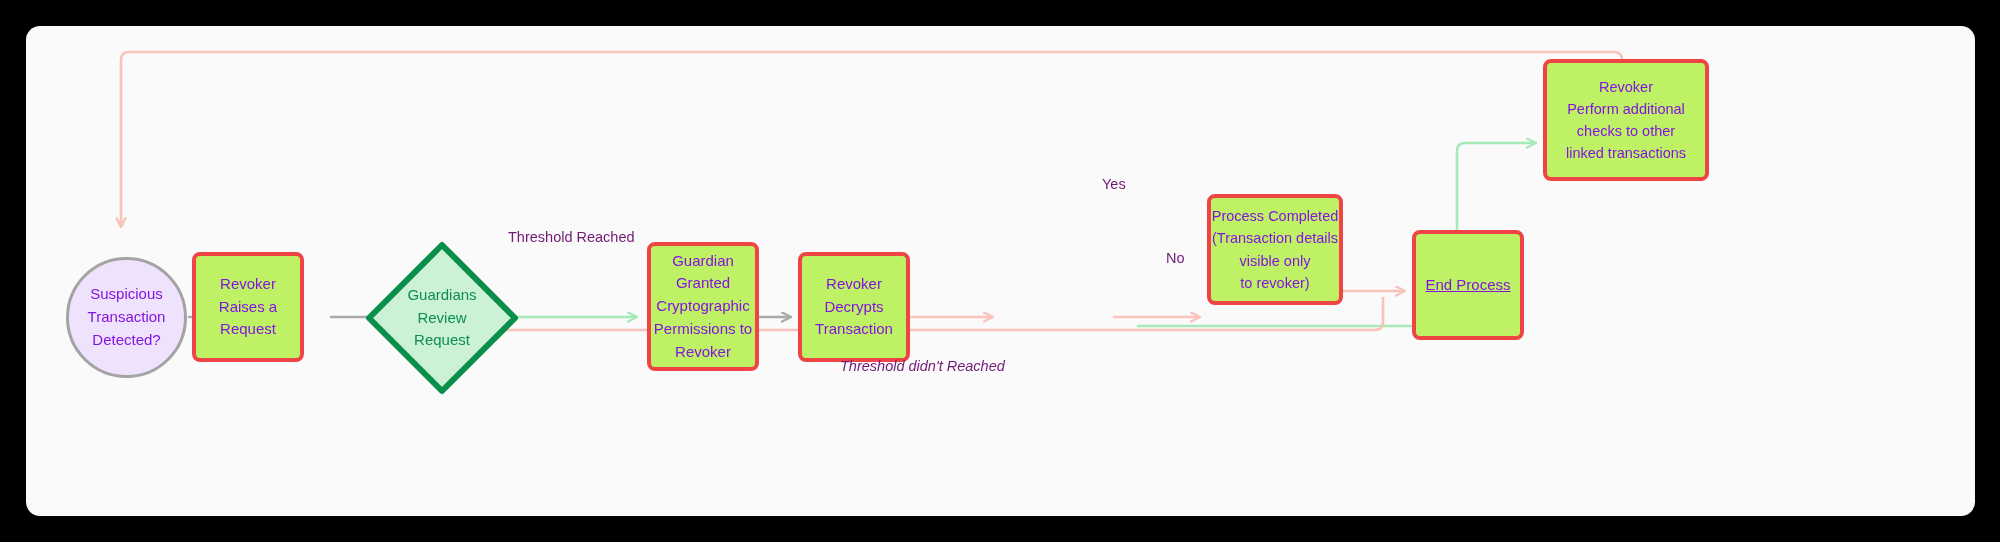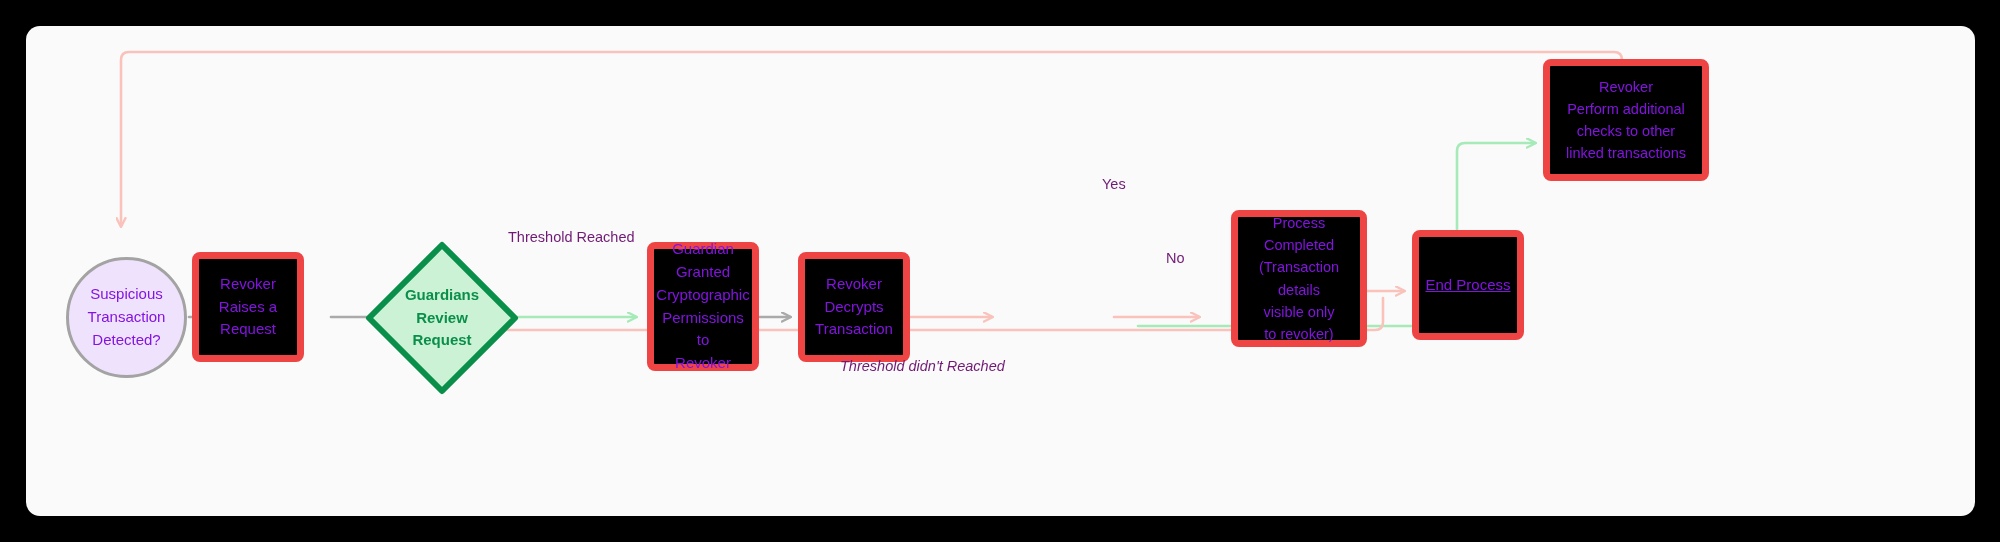--- a/index.html
+++ b/index.html
@@ -40,22 +40,22 @@
     position: absolute;
     box-sizing: border-box;
     display: flex;
     align-items: center;
     justify-content: center;
     text-align: center;
     line-height: 1.52;
     font-size: 15px;
   }
   .node-purple {
-    background: #000000;
-    border: 7px solid #ef4444;
+    background: #bef264;
+    border: 4px solid #ef4444;
     color: #8314e0;
     border-radius: 8px;
   }
   .node-circle {
     background: #efe2fc;
     border: 3px solid #a3a3a3;
     color: #8314e0;
     border-radius: 50%;
   }
   .node-diamond-wrap {
@@ -137,21 +137,21 @@
     <div class="node node-purple" style="left:166px; top:226px; width:112px; height:110px;">
       <span style="white-space:pre-line;">Revoker
 Raises a
 Request</span>
     </div>
 
     <div class="node-diamond-wrap" style="left:336px; top:212px; width:160px; height:160px;">
       <svg class="node-diamond" viewBox="0 0 160 160">
         <path d="M 80,7 L 153,80 L 80,153 L 7,80 Z" fill="#ccf2d6" stroke="#0a8f4a" stroke-width="6" stroke-linejoin="round"></path>
       </svg>
-      <span class="diamond-label" style="white-space:pre-line;font-weight:bold;">Guardians
+      <span class="diamond-label" style="white-space:pre-line;">Guardians
 Review
 Request</span>
     </div>
 
     <div class="node node-purple" style="left:621px; top:216px; width:112px; height:129px;text-align:center;">
       <span style="white-space:pre-line;">Guardian
 Granted
 Cryptographic
 Permissions to
 Revoker</span>
@@ -164,21 +164,21 @@
     </div>
 
 
     <div class="node node-purple" style="left:1517px; top:33px; width:166px; height:122px; font-size:14.5px;">
       <span style="white-space:pre-line;">Revoker
 Perform additional
 checks to other
 linked transactions</span>
     </div>
 
-    <div class="node node-purple" style="left:1181px; top:184px; width:136px; height:137px; font-size:14.5px;margin-left:24px;">
+    <div class="node node-purple" style="left:1181px; top:168px; width:136px; height:111px; font-size:14.5px;">
       <span style="white-space:pre-line;">Process Completed
 (Transaction details
 visible only
 to revoker)</span>
     </div>
 
     <div class="node node-purple" style="left:1386px; top:204px; width:112px; height:110px;">
       <span style="white-space:pre-line;text-decoration:underline;">End Process</span>
     </div>
 

